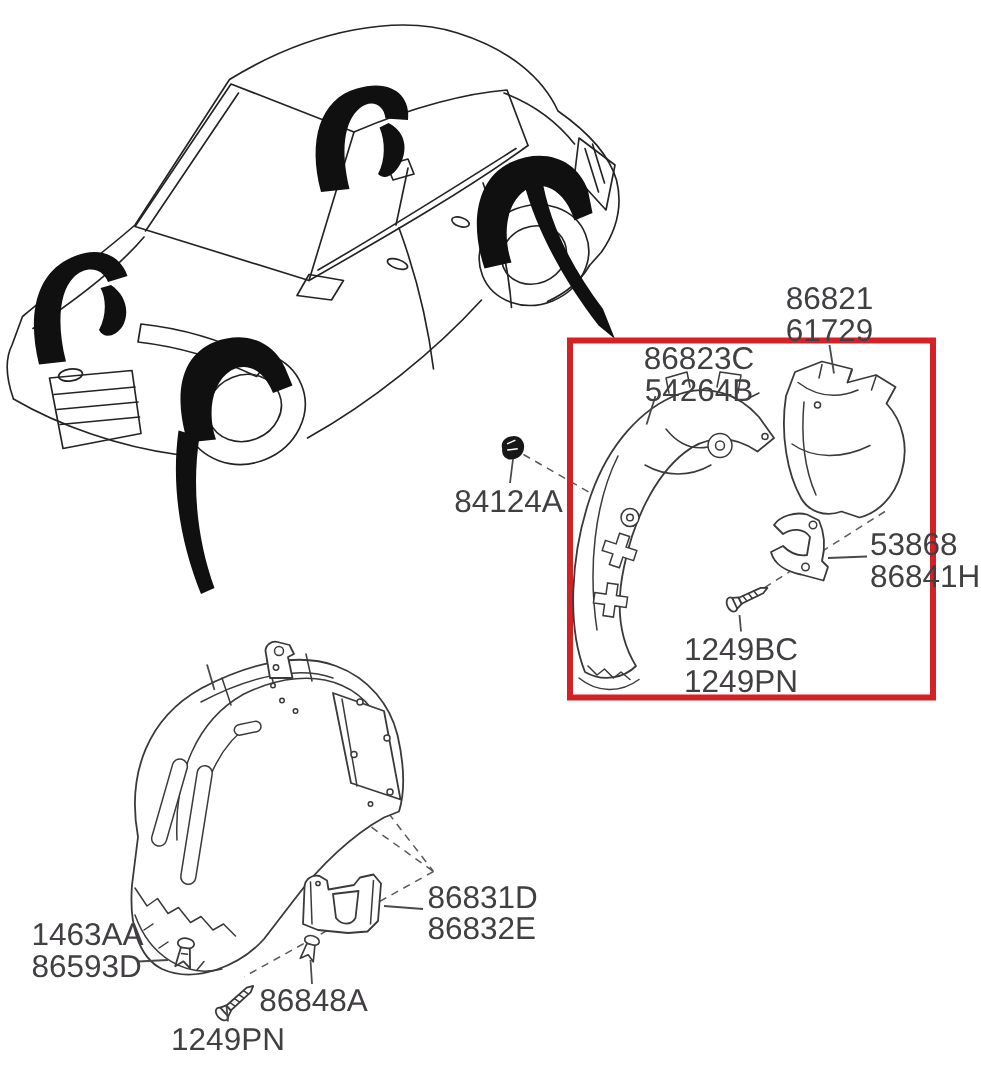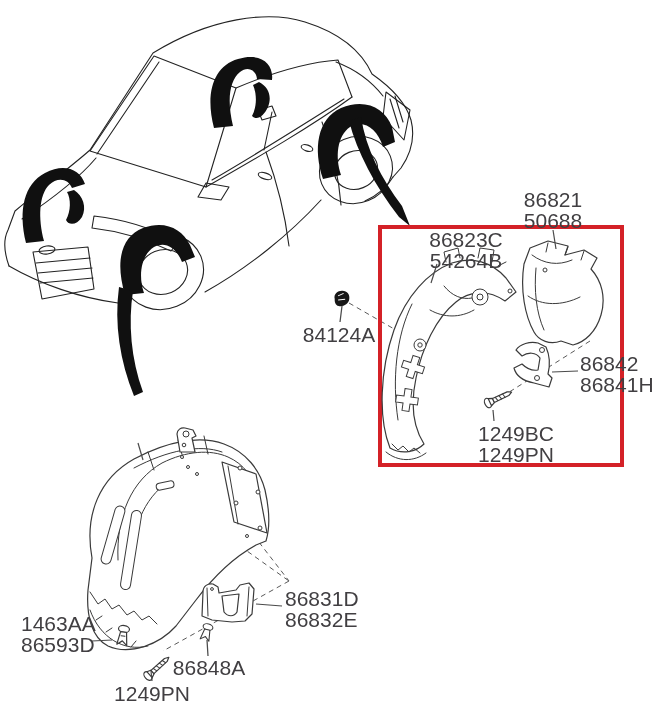--- a/index.html
+++ b/index.html
@@ -206,34 +206,34 @@
     <line class="leader" x1="138" y1="443" x2="143" y2="460"></line>
     <line class="leader" x1="282" y1="606" x2="256" y2="604"></line>
     <line class="leader" x1="92" y1="641" x2="112" y2="640"></line>
     <line class="leader" x1="208" y1="656" x2="207" y2="640"></line>
     <line class="leader" x1="152" y1="681" x2="151" y2="671"></line>
   </g>
 </svg>
 
   <div class="callout centered" style="left:553px;top:189px">
     <span>86821</span>
-    <span>50688</span>
+    <span>61729</span>
   </div>
   <div class="callout centered" style="left:466px;top:229px">
     <span>86823C</span>
     <span>54264B</span>
   </div>
   <div class="callout centered" style="left:339px;top:324px">
     <span>84124A</span>
   </div>
   <div class="callout" style="left:580px;top:353px">
-    <span>86842</span>
+    <span>53868</span>
     <span>86841H</span>
   </div>
-  <div class="callout centered" style="left:516px;top:423px">
+  <div class="callout centered" style="left:494px;top:423px">
     <span>1249BC</span>
     <span>1249PN</span>
   </div>
   <div class="callout" style="left:285px;top:588px">
     <span>86831D</span>
     <span>86832E</span>
   </div>
   <div class="callout" style="left:21px;top:613px">
     <span>1463AA</span>
     <span>86593D</span>

